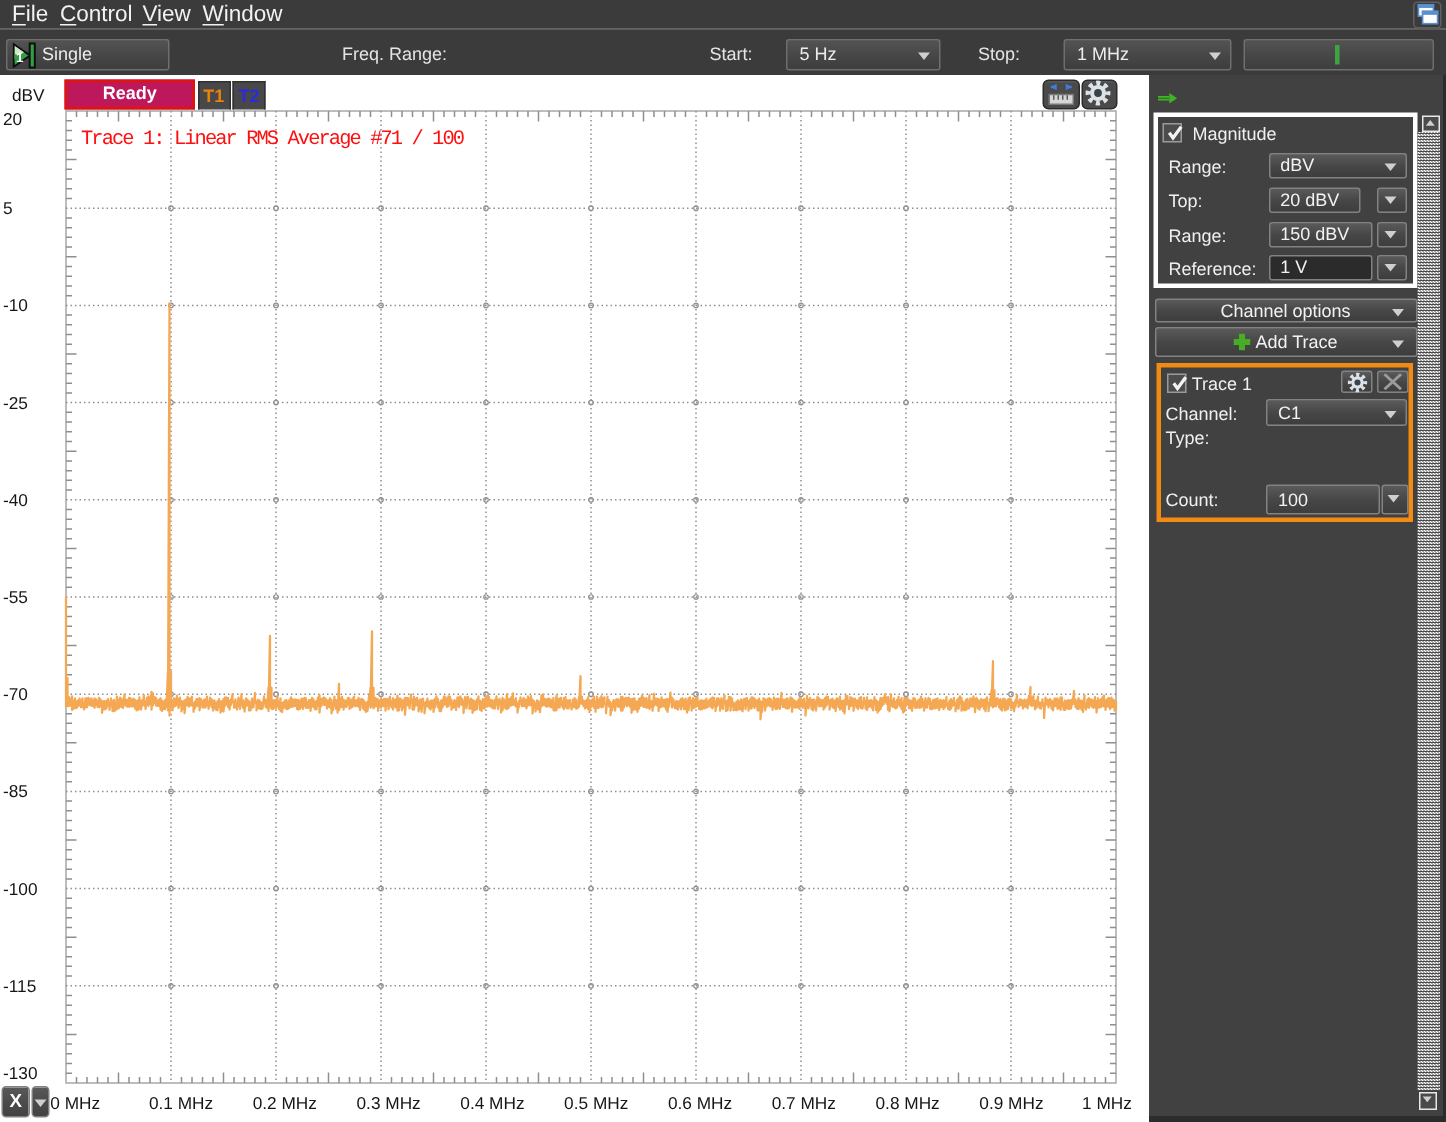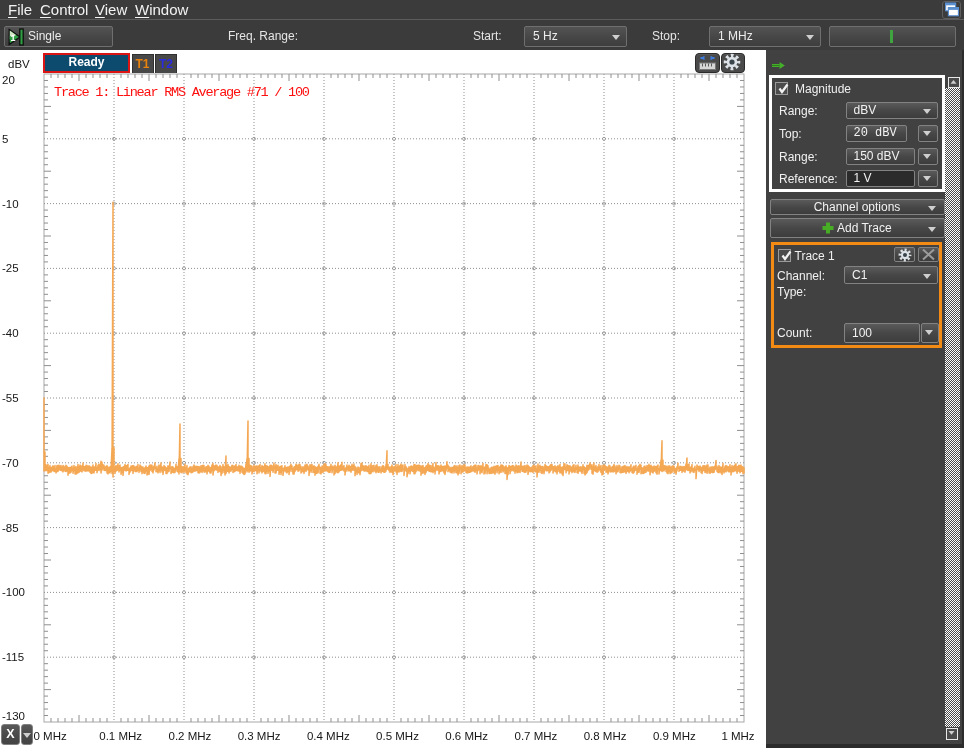--- a/index.html
+++ b/index.html
@@ -12,21 +12,21 @@
   #toolbar { position:absolute; left:0; top:19px; width:964px; height:31px; background:#3b3b3b; border-top:1px solid #5c5c5c; }
   .tbtn, .combo {
     position:absolute; top:6px; height:21px; border:1px solid #6f6f6f; border-radius:2px;
     background:linear-gradient(#535353,#464646 55%,#3e3e3e); color:#ececec; font-size:12px;
   }
   .tlabel { position:absolute; top:0; height:31px; line-height:33px; color:#e5e5e5; font-size:12px; }
   .carrow { position:absolute; right:6px; top:8px; width:0; height:0;
     border-left:4.5px solid transparent; border-right:4.5px solid transparent; border-top:5px solid #cfcfcf; }
   .ctext { position:absolute; left:8px; top:0; height:19px; line-height:19px; }
   
-  #ready { position:absolute; left:43px; top:53px; width:87px; height:19.5px; background:#0c4a6e;
+  #ready { position:absolute; left:43px; top:53px; width:87px; height:19.5px; background:#be185d;
     border:2px solid #dd1414; color:#fff; font-weight:bold; font-size:12px; text-align:center; line-height:15px; }
   .ttab { position:absolute; top:53.5px; width:22px; height:19px; background:#484848; font-weight:bold;
     font-size:12px; text-align:center; line-height:19px; border:1px solid #303030; border-bottom:none; }
   
   .pbtn { position:absolute; top:53px; width:24.5px; height:20px; background:#4a4a4a;
     border:1.5px solid #2b2b2b; border-radius:4px; box-shadow:inset 0 1px 0 rgba(255,255,255,.08); }
   
   .xbtn { position:absolute; border:1px solid #808080; border-radius:3px;
     background:linear-gradient(#585858,#4a4a4a 55%,#434343); }
   
@@ -262,21 +262,21 @@
           <path d="M2.5 6.5 L5 10 L10.5 2.5" stroke="#f2f2f2" stroke-width="2.2" fill="none"></path>
         </svg>
       </div>
 <div class="lbl" style="left:23.5px;top:2.5px;">Magnitude</div>
 <div class="lbl" style="left:7.5px;top:25.0px;">Range:</div>
 <div class="pcombo" style="left:74px;top:24.0px;width:92px;height:17px;">
         <span class="ctext" style="line-height:15px;">dBV</span>
         <span class="carrow" style="top:6px;"></span>
       </div>
 <div class="lbl" style="left:7.5px;top:48.0px;">Top:</div>
-<div class="pcombo" style="left:74px;top:47.0px;width:61px;height:17px;font-family:Liberation Mono, monospace;">
+<div class="pcombo" style="left:74px;top:47.0px;width:61px;height:17px;">
         <span class="ctext" style="line-height:15px;">20 dBV</span>
       </div>
 <div class="dropbtn" style="left:146px;top:47.0px;width:20.5px;height:17px;">
         <span class="da"></span>
       </div>
 <div class="lbl" style="left:7.5px;top:70.5px;">Range:</div>
 <div class="pcombo" style="left:74px;top:69.5px;width:69.5px;height:17px;">
         <span class="ctext" style="line-height:15px;">150 dBV</span>
       </div>
 <div class="dropbtn" style="left:146px;top:69.5px;width:20.5px;height:17px;">

